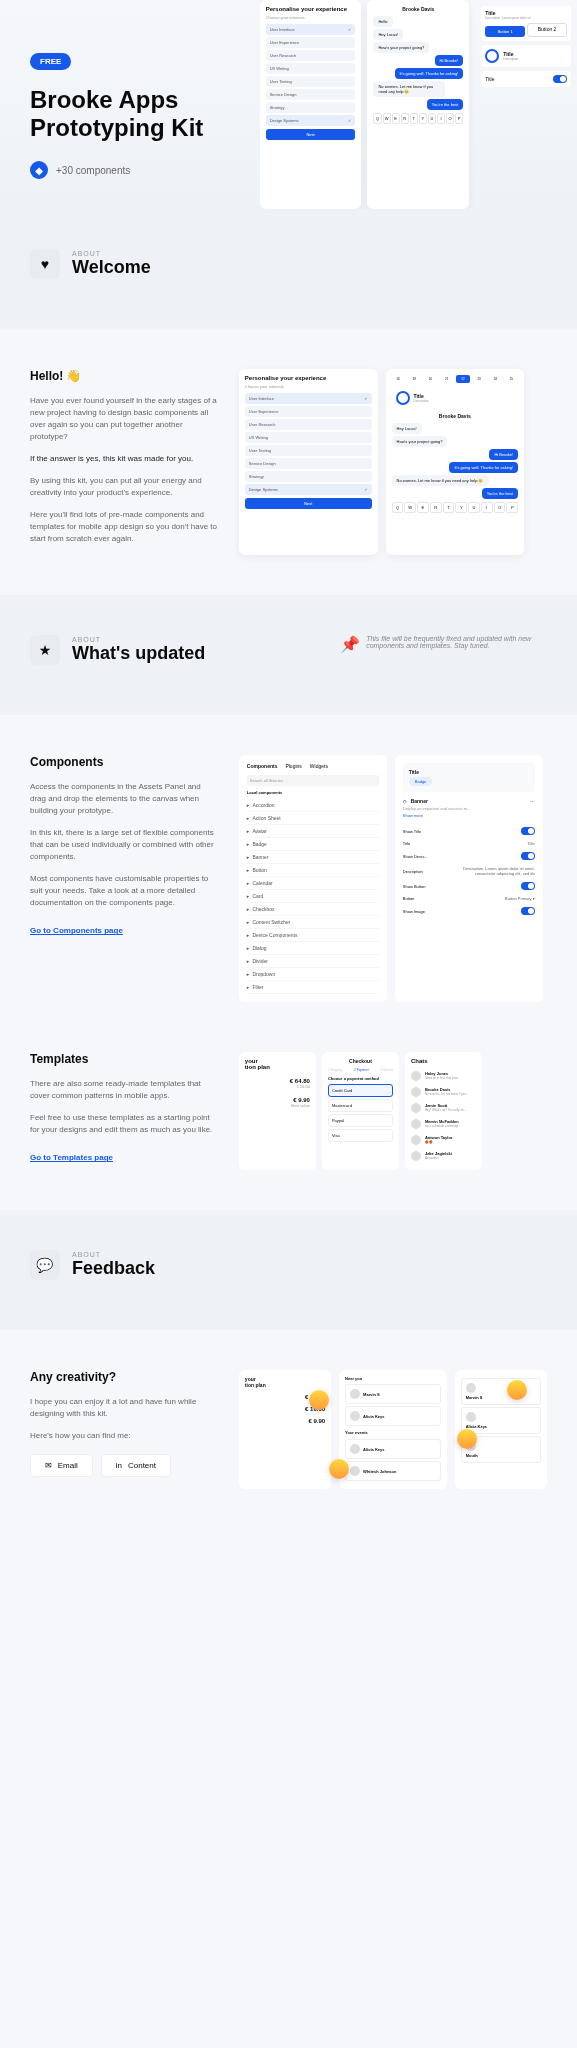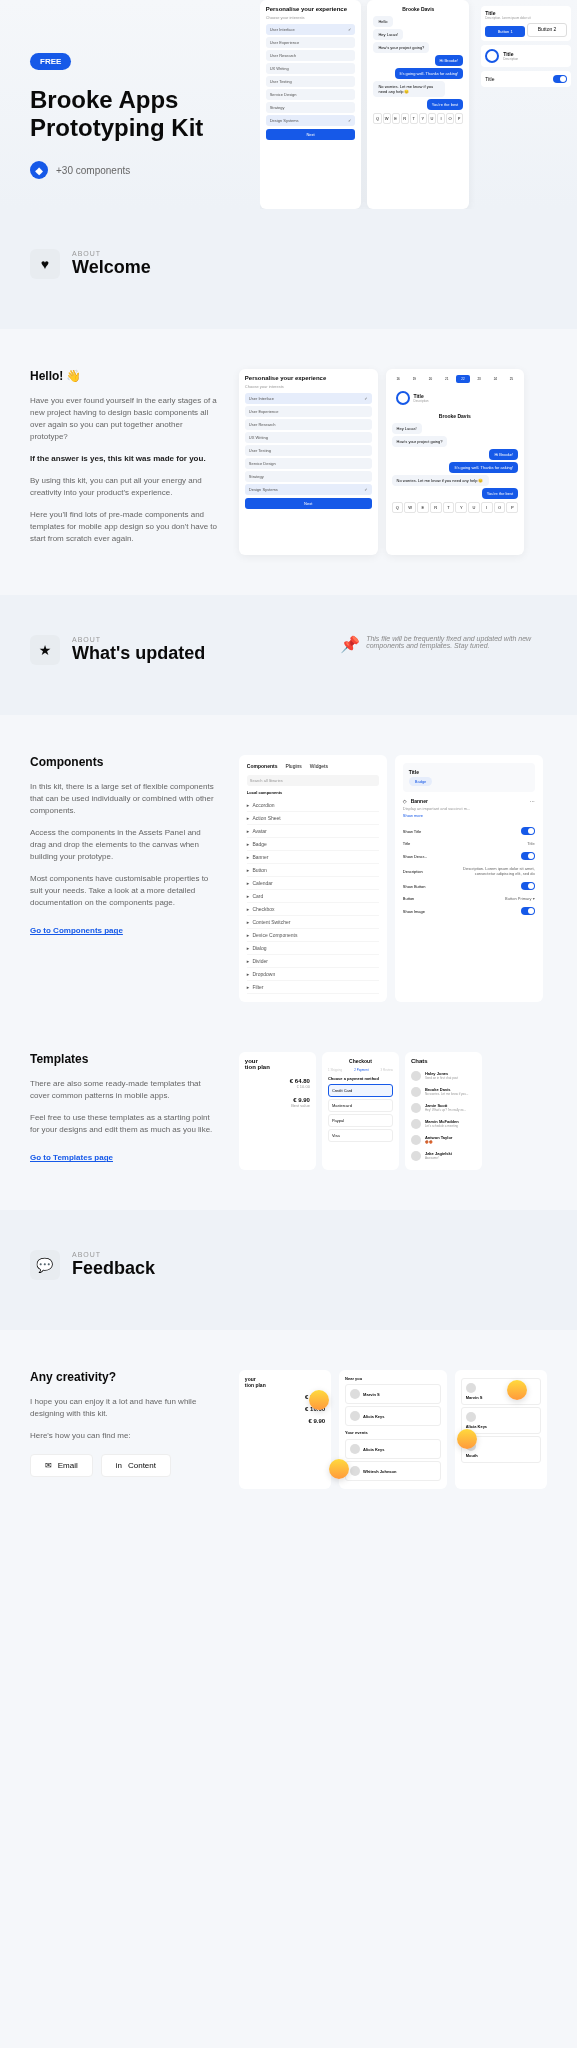--- a/index.html
+++ b/index.html
@@ -25,21 +25,21 @@
 .key{background:#fff;border:1px solid #e5e5e5;border-radius:2px;text-align:center;font-size:4px;padding:2px 0;}
 .sec-head{display:flex;align-items:center;gap:12px;margin-bottom:10px;}
 .sec-icon{width:30px;height:30px;border-radius:6px;background:#e8ecf0;display:flex;align-items:center;justify-content:center;font-size:14px;}
 .sec-label{font-size:7px;color:#999;text-transform:uppercase;letter-spacing:1px;}
 .sec-title{font-size:18px;font-weight:900;}
 .content-row{display:flex;gap:20px;}
 .content-left{width:38%;}
 .content-right{width:62%;display:flex;gap:8px;position:relative;}
 .h3{font-size:12px;font-weight:800;margin-bottom:12px;}
 .body-text{font-size:8px;color:#666;line-height:1.5;margin-bottom:10px;}
-.bold{font-weight:700;color:#222;}
+.bold{font-weight:400;color:#222;}
 .link{font-size:8px;color:#1659e8;font-weight:700;text-decoration:underline;}
 .note{font-size:7px;color:#888;font-style:italic;}
 .note-row{display:flex;align-items:flex-start;gap:6px;margin-left:auto;width:40%;}
 .comp-panel{background:#fff;border-radius:6px;padding:8px;width:48%;font-size:5px;}
 .comp-tabs{display:flex;gap:8px;font-size:5px;margin-bottom:6px;}
 .comp-tabs span:first-child{font-weight:700;}
 .comp-search{background:#f5f5f5;border-radius:3px;padding:3px;font-size:4px;color:#999;margin-bottom:4px;}
 .comp-cat{font-size:4px;font-weight:700;margin:4px 0;}
 .comp-item{padding:3px 0;border-bottom:1px solid #f5f5f5;color:#555;display:flex;align-items:center;gap:3px;}
 .prop-panel{background:#fff;border-radius:6px;padding:8px;width:48%;font-size:5px;}
@@ -274,22 +274,22 @@
       <span>📌</span>
       <span class="note">This file will be frequently fixed and updated with new components and templates. Stay tuned.</span>
     </div>
   </div>
 </div>
 
 <div class="section">
   <div class="content-row">
     <div class="content-left">
       <div class="h3">Components</div>
+      <p class="body-text">Access the components in the Assets Panel and drag and drop the elements to the canvas when building your prototype.</p>
       <p class="body-text">In this kit, there is a large set of flexible components that can be used individually or combined with other components.</p>
-      <p class="body-text">Access the components in the Assets Panel and drag and drop the elements to the canvas when building your prototype.</p>
       <p class="body-text">Most components have customisable properties to suit your needs. Take a look at a more detailed documentation on the components page.</p>
       <a class="link">Go to Components page</a>
     </div>
     <div class="content-right">
       <div class="comp-panel">
         <div class="comp-tabs" id="comp-tabs">
             <span>Components</span>
             <span>Plugins</span>
             <span>Widgets</span>
           </div>

